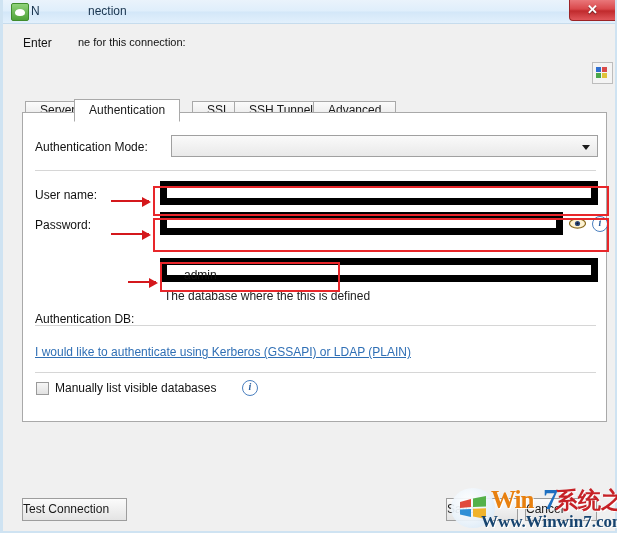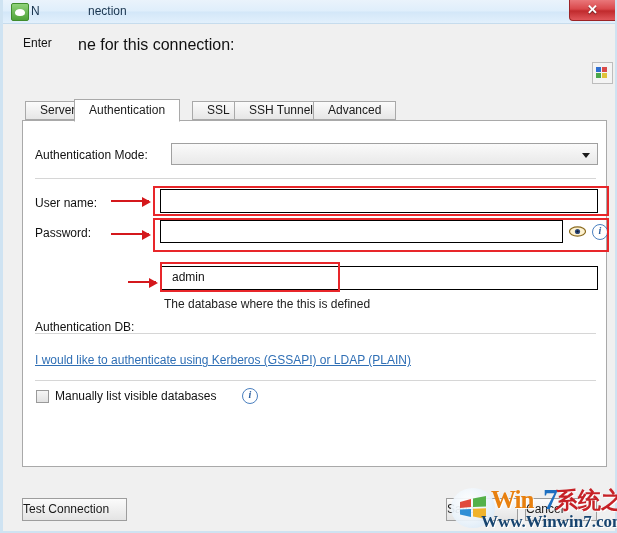--- a/index.html
+++ b/index.html
@@ -84,21 +84,21 @@
   
   .prompt-label {
     position: absolute;
     left: 20px; top: 36px;
     font-size: 12px;
     color: #111;
   }
   .prompt-label-2 {
     position: absolute;
     left: 75px; top: 36px;
-    font-size: 16px;
+    font-size: 11px;
     color: #111;
   }
   .name-field {
     position: absolute;
     left: 19px; top: 62px;
     width: 567px; height: 22px;
     background: #ffffff;
     border: 1px solid #b4b4b4;
     box-sizing: border-box;
     font-size: 12px;
@@ -164,41 +164,41 @@
     height: 23px;
     background: #ffffff;
     border-bottom: 1px solid #ffffff;
     line-height: 21px;
     z-index: 5;
   }
 
   
   .panel {
     position: absolute;
-    left: 19px; top: 120px;
-    width: 585px; height: 347px;
+    left: 19px; top: 112px;
+    width: 585px; height: 310px;
     background: #ffffff;
     border: 1px solid #a9a9a9;
     box-sizing: border-box;
   }
 
   .row-label {
     position: absolute;
     font-size: 12px;
     color: #111;
     white-space: nowrap;
   }
   .input-box {
     position: absolute;
     background: #ffffff;
-    border: 1px solid #000000;
+    border: 7px solid #000000;
     box-sizing: border-box;
     font-size: 12px;
     line-height: 20px;
-    padding-left: 11px;
+    padding-left: 17px;
     color: #111;
   }
   .combo {
     position: absolute;
     background: linear-gradient(to bottom, #fafafa, #e9e9e9);
     border: 1px solid #a0a0a0;
     box-sizing: border-box;
     font-size: 12px;
     line-height: 20px;
     padding-left: 5px;

